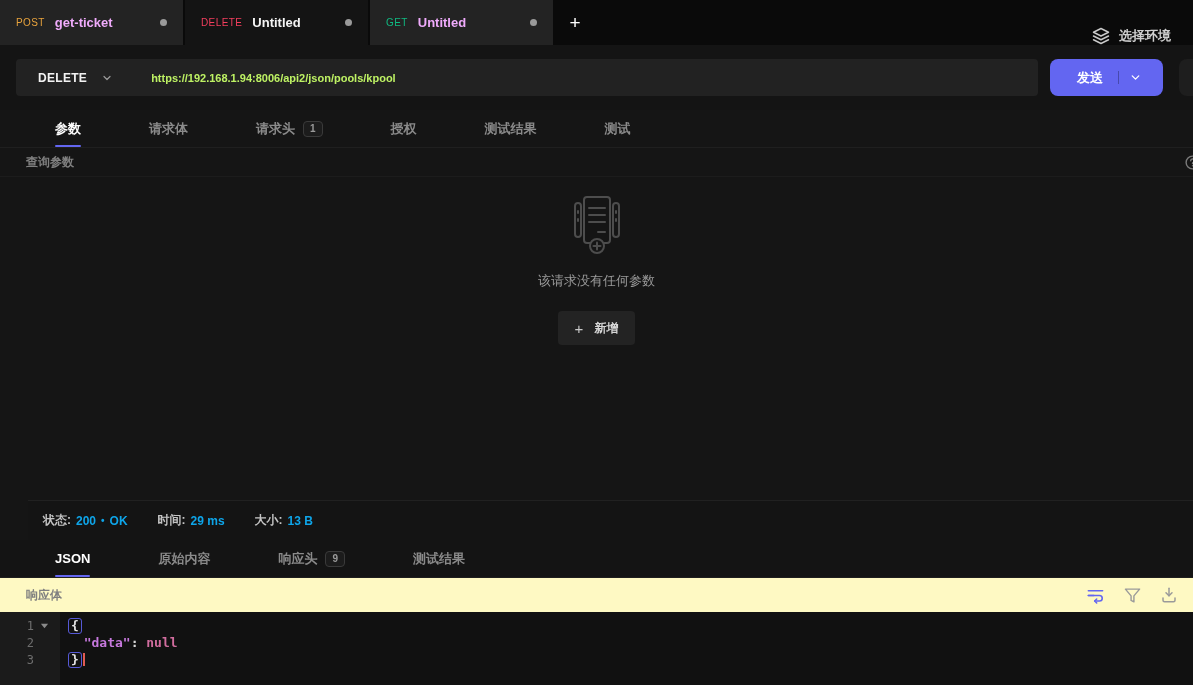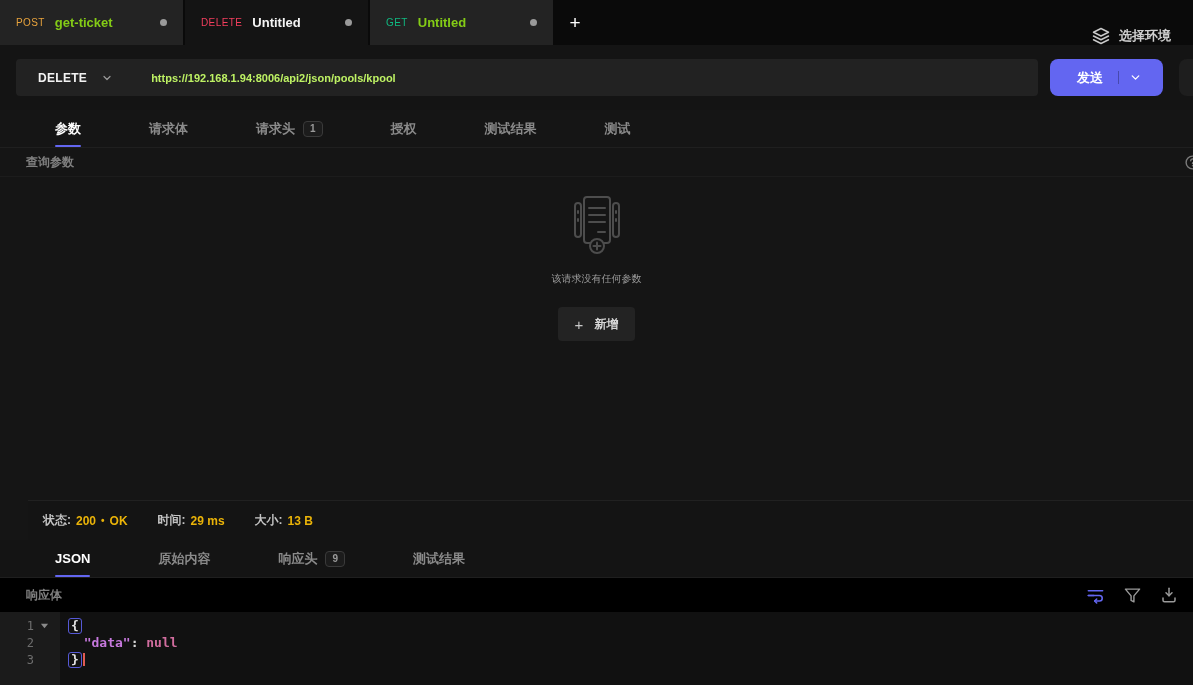--- a/index.html
+++ b/index.html
@@ -9,21 +9,21 @@
     display:flex; flex-direction:column;
     background:#151515; color:#e8e8e8;
     font-family:"Liberation Sans","DejaVu Sans",sans-serif;
   }
   
   .topbar { flex:0 0 45px; background:#0a0a0a; display:flex; align-items:stretch; }
   .toptab { width:183px; margin-right:2px; display:flex; align-items:center; gap:10px;
             padding:0 16px; background:#232323; cursor:pointer; }
   .toptab.active { background:#141414; }
   .toptab .method { font-size:10px; font-weight:400; letter-spacing:.4px; }
-  .toptab .tname { font-size:13px; color:#84cc16; font-weight:600; white-space:nowrap;
+  .toptab .tname { font-size:13px; color:#f0abfc; font-weight:600; white-space:nowrap;
                    overflow:hidden; text-overflow:ellipsis; flex:1; }
   .toptab.active .tname { color:#f5f5f5; font-weight:700; }
   .dot { width:7px; height:7px; border-radius:50%; background:#9a9a9a; flex:0 0 auto; }
   .newtab { width:40px; display:flex; align-items:center; justify-content:center;
             background:transparent; border:none; color:#fff; font-size:19px; cursor:pointer; }
   .topspacer { flex:1; }
   .envsel { display:flex; align-items:flex-end; gap:9px; padding:0 22px; cursor:pointer;
             color:#cfcfcf; font-size:13px; font-weight:600; }
   
   .reqrow { flex:0 0 65px; display:flex; align-items:center; gap:12px;
@@ -53,41 +53,41 @@
            font-size:13px; font-weight:600; color:#8a8a8a; white-space:nowrap;margin-left:40px; }
   .titem.active { color:#ffffff; font-weight:700; }
   .titem.active::after { content:""; position:absolute; left:0; right:0; bottom:0;
                          height:2px; border-radius:2px; background:#6366f1; }
   .badge { font-size:10px; color:#9a9a9a; background:#1c1c1c; border:1px solid #3a3a3a;
            border-radius:4px; padding:1px 6px; line-height:12px; }
   
   .sechead { display:flex; align-items:center; padding:0 26px; position:relative;
              font-size:12px; color:#808080; font-weight:600; }
   .sechead.params { flex:0 0 29px; border-bottom:1px solid #1c1c1c; background:#151515; }
-  .sechead.resp { flex:0 0 34px; background:#000000; }
+  .sechead.resp { flex:0 0 34px; background:#fef9c3; }
   .helpcut { position:absolute; right:-8px; top:6px; cursor:pointer; }
   .resicons { margin-left:auto; display:flex; align-items:center; gap:19px; }
   .iconbtn { background:none; border:none; cursor:pointer; display:flex; align-items:center; }
   .dlcut { margin-right:-11px; }
   
   .emptyzone { flex:1; background:#151515; display:flex; flex-direction:column;
                align-items:center; padding-top:18px; }
-  .emptytext { margin-top:17px; font-size:10px; color:#9a9a9a; }
+  .emptytext { margin-top:17px; font-size:13px; color:#9a9a9a; }
   .addbtn { margin-top:21px; height:34px; padding:0 17px; border:none; border-radius:4px;
             background:#232323; color:#d6d6d6; font-size:12px; font-weight:700;
             display:flex; align-items:center; gap:11px; cursor:pointer;
             font-family:inherit; }
   .plus { font-size:15px; font-weight:400; color:#c8c8c8; }
   
   .statusbar { flex:0 0 40px; display:flex; align-items:center; gap:30px; padding:0 15px;
                border-top:1px solid #212121; background:#141414;
                font-size:12px; font-weight:700;margin-left:28px; }
   .stat { display:flex; align-items:center; gap:5px; }
   .stat .lbl { color:#c4c4c4; }
-  .green { color:#eab308; }
+  .green { color:#0ea5e9; }
   .gdot { font-size:10px; }
   
   .editor { flex:0 0 73px; display:flex; font-family:"DejaVu Sans Mono","Liberation Mono",monospace;
             font-size:13px; }
   .gutter { flex:0 0 60px; background:#1b1b1b; padding-top:5px; }
   .gline { height:17px; display:flex; align-items:center; justify-content:flex-end;
            gap:6px; padding-right:10px; color:#6e6e6e; font-size:12px; }
   .foldslot { width:10px; display:flex; align-items:center; }
   .codecol { flex:1; background:#111111; padding:5px 0 0 8px; }
   .cline { height:17px; display:flex; align-items:center; font-weight:700;

